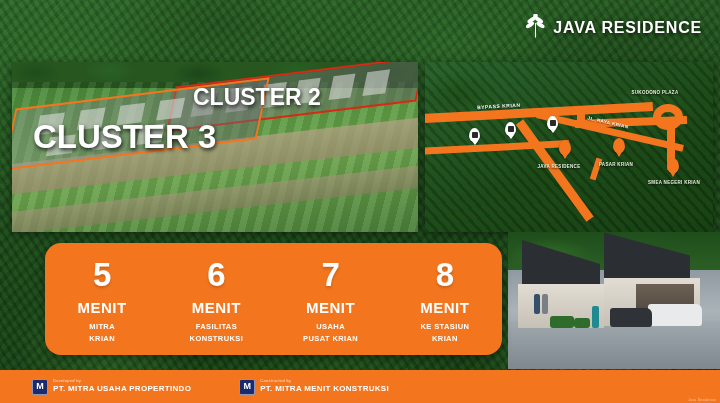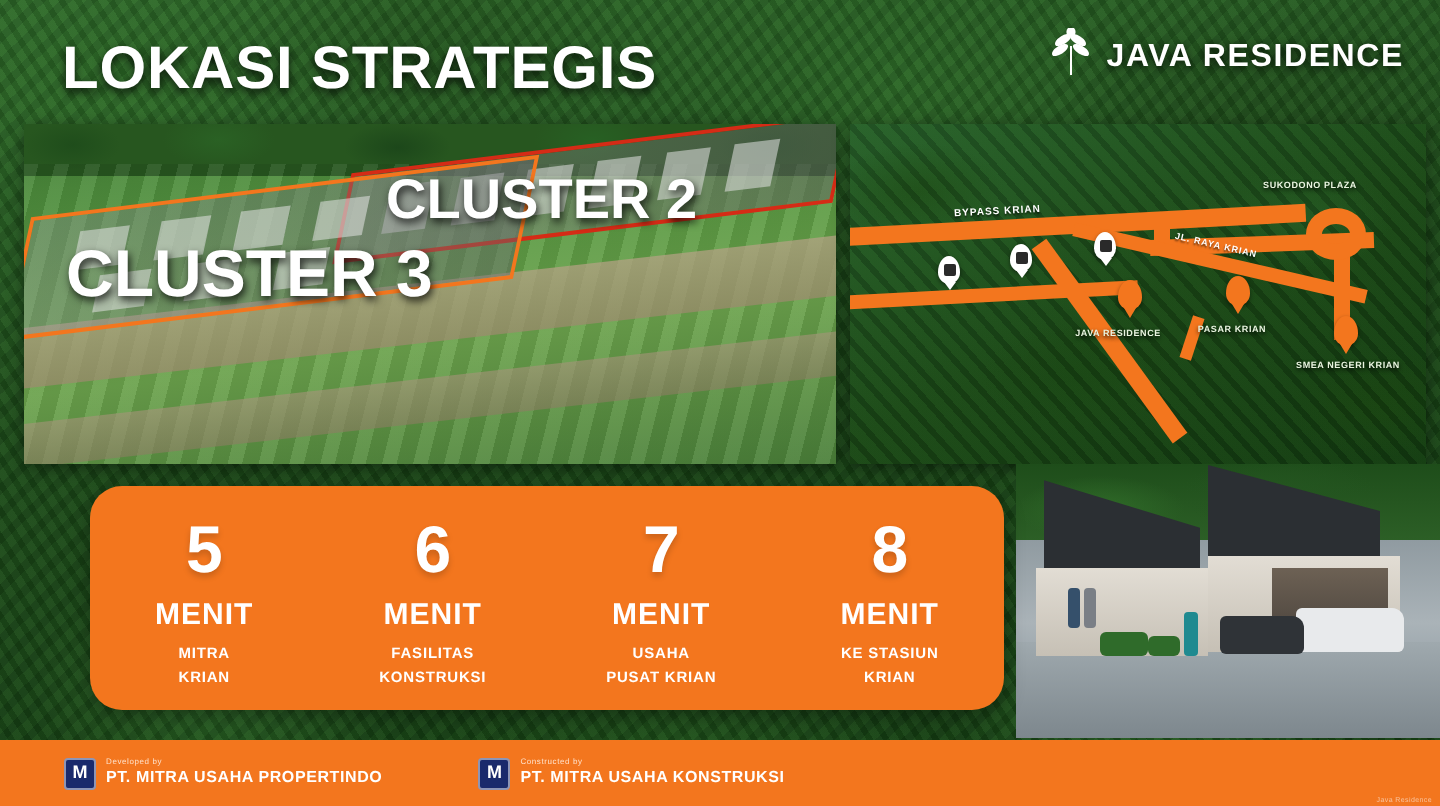--- a/index.html
+++ b/index.html
@@ -63,21 +63,21 @@
   .plot-c2 { left:158px; top:10px; width:252px; height:44px; border-color:#d52b16;
       transform:rotate(-7deg) skewX(-19deg);
       background:linear-gradient(100deg, rgba(150,150,150,.38), rgba(95,95,95,.5)); }
   .plot-c3 { left:-4px; top:32px; width:256px; height:60px; border-color:#f3761e;
       transform:rotate(-7deg) skewX(-19deg);
       background:linear-gradient(100deg, rgba(150,150,160,.34), rgba(100,100,105,.46)); }
   .plot-lot { position:absolute; background:rgba(225,225,225,.55); }
 
   .cluster-label { position:absolute; z-index:11; font-weight:bold; color:#fff;
       text-shadow:1px 2px 4px rgba(0,0,0,.8); white-space:nowrap; }
-  .cluster-2 { left:193px; top:84px; font-size:28px; }
+  .cluster-2 { left:193px; top:84px; font-size:23px; }
   .cluster-3 { left:33px; top:118px; font-size:33px; }
 
   
   .map { position:absolute; left:425px; top:62px; width:288px; height:170px;
       overflow:hidden; z-index:8;
       background:
         radial-gradient(ellipse 60px 34px at 12% 20%, #1d4d18 0%, transparent 72%),
         radial-gradient(ellipse 70px 40px at 40% 75%, #174312 0%, transparent 72%),
         radial-gradient(ellipse 64px 36px at 78% 28%, #215520 0%, transparent 72%),
         radial-gradient(ellipse 72px 38px at 92% 82%, #16400f 0%, transparent 72%),
@@ -241,21 +241,20 @@
                 background:linear-gradient(#6d6154,#46403a);"></div>
     <div class="hp-car" style="left:140px;top:72px;width:54px;height:22px;background:#e8eaec;"></div>
     <div class="hp-car" style="left:102px;top:76px;width:42px;height:19px;background:#2f3337;"></div>
     <div class="hp-person" style="left:84px;top:74px;width:7px;height:22px;background:#1f8a90;"></div>
     <div class="hp-person" style="left:26px;top:62px;width:6px;height:20px;background:#35506b;"></div>
     <div class="hp-person" style="left:34px;top:62px;width:6px;height:20px;background:#7a7f86;"></div>
     <div class="hp-bush" style="left:42px;top:84px;width:24px;height:12px;"></div>
     <div class="hp-bush" style="left:66px;top:86px;width:16px;height:10px;"></div>
   </div>
 
-  <div class="page-title">LOKASI STRATEGIS</div>
 
   <div class="brand">
     <span style="display:block;">
       <svg width="22" height="24" viewBox="0 0 22 24" aria-hidden="true">
         <g fill="#ffffff">
           <path d="M11 23.5 L11 9 L12 9 L12 23.5 Z"></path>
           <ellipse cx="7.5" cy="6" rx="4.6" ry="2.1" transform="rotate(-32 7.5 6)"></ellipse>
           <ellipse cx="15" cy="6" rx="4.6" ry="2.1" transform="rotate(32 15 6)"></ellipse>
           <ellipse cx="6" cy="11" rx="4.6" ry="2.1" transform="rotate(-32 6 11)"></ellipse>
           <ellipse cx="16.5" cy="11" rx="4.6" ry="2.1" transform="rotate(32 16.5 11)"></ellipse>
@@ -306,19 +305,19 @@
       <div class="dev-logo">M</div>
       <div class="dev-txt">
         <div class="dev-pre">Developed by</div>
         <div class="dev-name">PT. MITRA USAHA PROPERTINDO</div>
       </div>
     </div>
     <div class="dev">
       <div class="dev-logo">M</div>
       <div class="dev-txt">
         <div class="dev-pre">Constructed by</div>
-        <div class="dev-name">PT. MITRA USAHA KONSTRUKSI</div>
+        <div class="dev-name">PT. MITRA MENIT KONSTRUKSI</div>
       </div>
     </div>
     <div class="watermark">Java Residence</div>
   </div>
 
 </div>
 
 </body></html>

